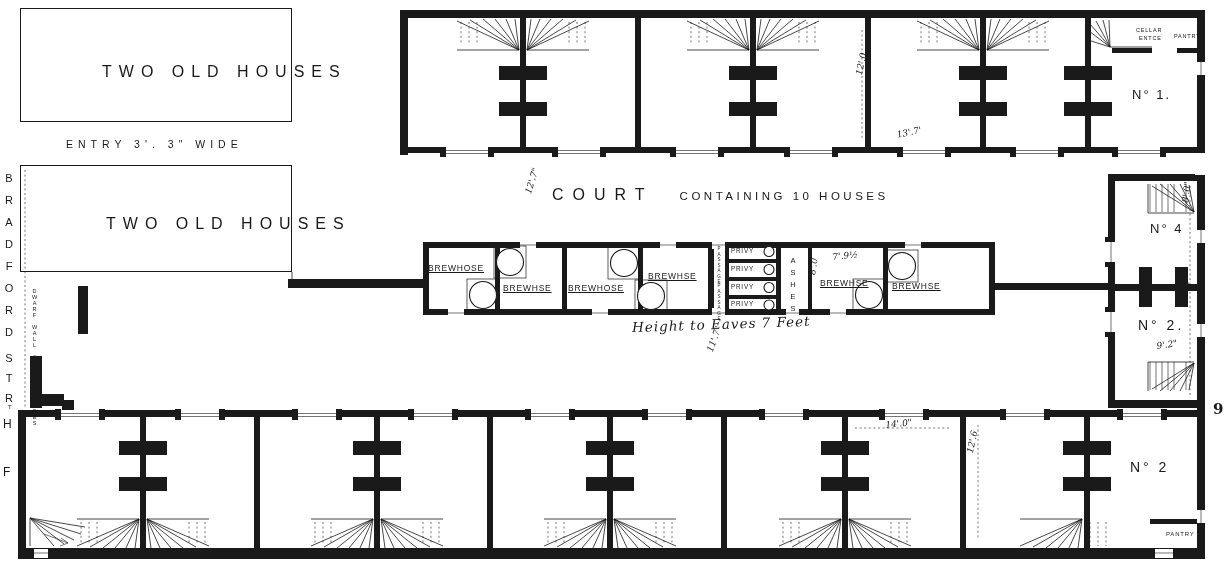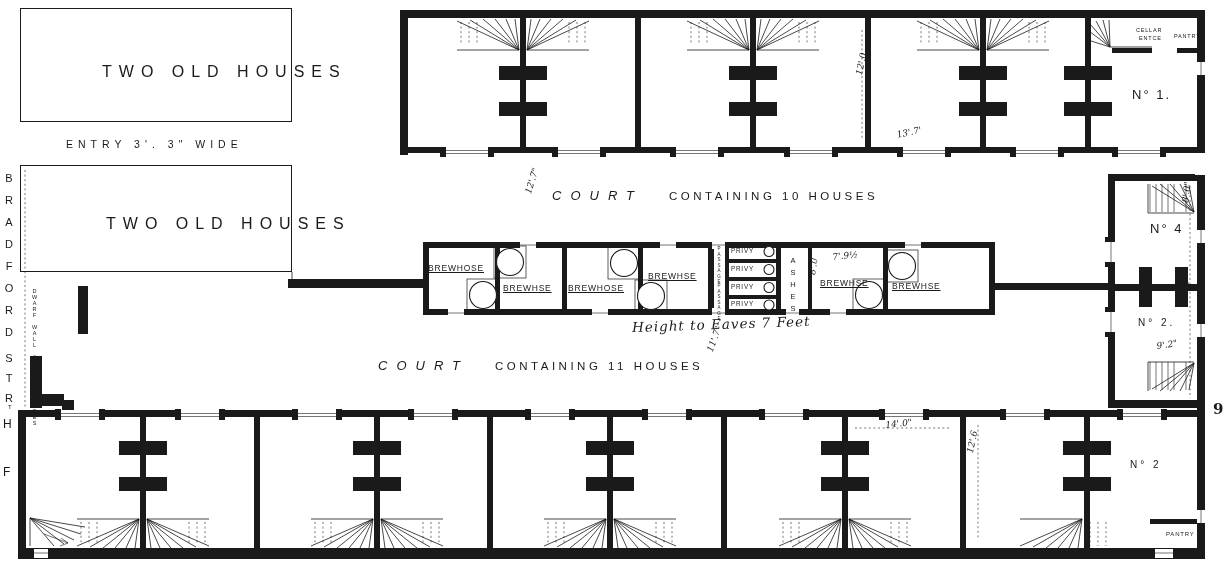--- a/index.html
+++ b/index.html
@@ -10,27 +10,27 @@
   svg rect.w{fill:#ffffff;}
   svg rect.box{fill:none;stroke:#1a1a1a;stroke-width:1;}
   svg rect.sq{fill:none;stroke:#1a1a1a;stroke-width:.7;}
   svg circle.ring{fill:#ffffff;stroke:#1a1a1a;stroke-width:1.1;}
   svg path.thin{fill:none;stroke:#1a1a1a;stroke-width:.8;}
   svg path.hair{fill:none;stroke:#1a1a1a;stroke-width:.6;}
   svg path.dash{fill:none;stroke:#1a1a1a;stroke-width:.6;stroke-dasharray:2 2.6;}
   .lbl{position:absolute;white-space:nowrap;color:#1a1a1a;line-height:1;}
   .toh{font-size:16px;letter-spacing:7px;margin-left:30px;}
   .entry{font-size:10.5px;letter-spacing:5px;}
-  .court-word{font-size:13px;letter-spacing:9px;font-style:italic;}
+  .court-word{font-size:16px;letter-spacing:9px;}
   .court-rest{font-size:11.5px;letter-spacing:3.5px;margin-left:26px;}
   .eaves{font-family:"DejaVu Serif",serif;font-style:italic;font-size:13.5px;letter-spacing:1px;transform:rotate(-2deg);}
   .bh{font-size:8.5px;letter-spacing:.8px;text-decoration:underline;}
   .privy{font-size:6.3px;letter-spacing:.8px;}
   .room{font-size:13px;letter-spacing:2px;}
-  .room-big{font-size:10px;letter-spacing:3px;}
+  .room-big{font-size:14px;letter-spacing:3px;}
   .tiny{font-size:5.5px;letter-spacing:.8px;}
   .dim{font-family:"DejaVu Serif",serif;font-style:italic;font-size:9px;transform-origin:left top;}
   .vert{writing-mode:vertical-rl;text-orientation:upright;}
   .street{font-size:11px;letter-spacing:10px;}
   .street2{font-size:11px;letter-spacing:8px;}
   .bigletter{font-size:12px;}
   .dwarf{font-size:5.5px;letter-spacing:0;}
   .passage{font-size:4.5px;letter-spacing:.5px;}
   .ashes{font-size:7.5px;letter-spacing:3px;}
   .pagemark{font-family:"DejaVu Serif",serif;font-weight:bold;font-size:15px;}
@@ -294,23 +294,20 @@
   <div class="lbl bigletter" style="left:3px;top:466px;">F</div>
 
   <div class="lbl toh" style="left:72px;top:64px;">TWO OLD HOUSES</div>
   <div class="lbl entry" style="left:66px;top:139px;">ENTRY 3'. 3" WIDE</div>
   <div class="lbl toh" style="left:76px;top:216px;">TWO OLD HOUSES</div>
   <div class="lbl vert dwarf" style="left:31px;top:288px;">DWARF WALL &amp; PALISADOES</div>
 
   <div class="lbl" style="left:552px;top:187px;">
     <span class="court-word">COURT</span><span class="court-rest">CONTAINING 10 HOUSES</span>
   </div>
-  <div class="lbl" style="left:378px;top:357px;">
-    <span class="court-word">COURT</span><span class="court-rest">CONTAINING 11 HOUSES</span>
-  </div>
   <div class="lbl eaves" style="left:632px;top:318px;">Height to Eaves 7 Feet</div>
 
   <div class="lbl bh" style="left:428px;top:264px;">BREWHOSE</div>
   <div class="lbl bh" style="left:503px;top:284px;">BREWHSE</div>
   <div class="lbl bh" style="left:568px;top:284px;">BREWHOSE</div>
   <div class="lbl bh" style="left:648px;top:272px;">BREWHSE</div>
   <div class="lbl bh" style="left:820px;top:279px;">BREWHSE</div>
   <div class="lbl bh" style="left:892px;top:282px;">BREWHSE</div>
 
   <div class="lbl privy" style="left:731px;top:248px;">PRIVY</div>

